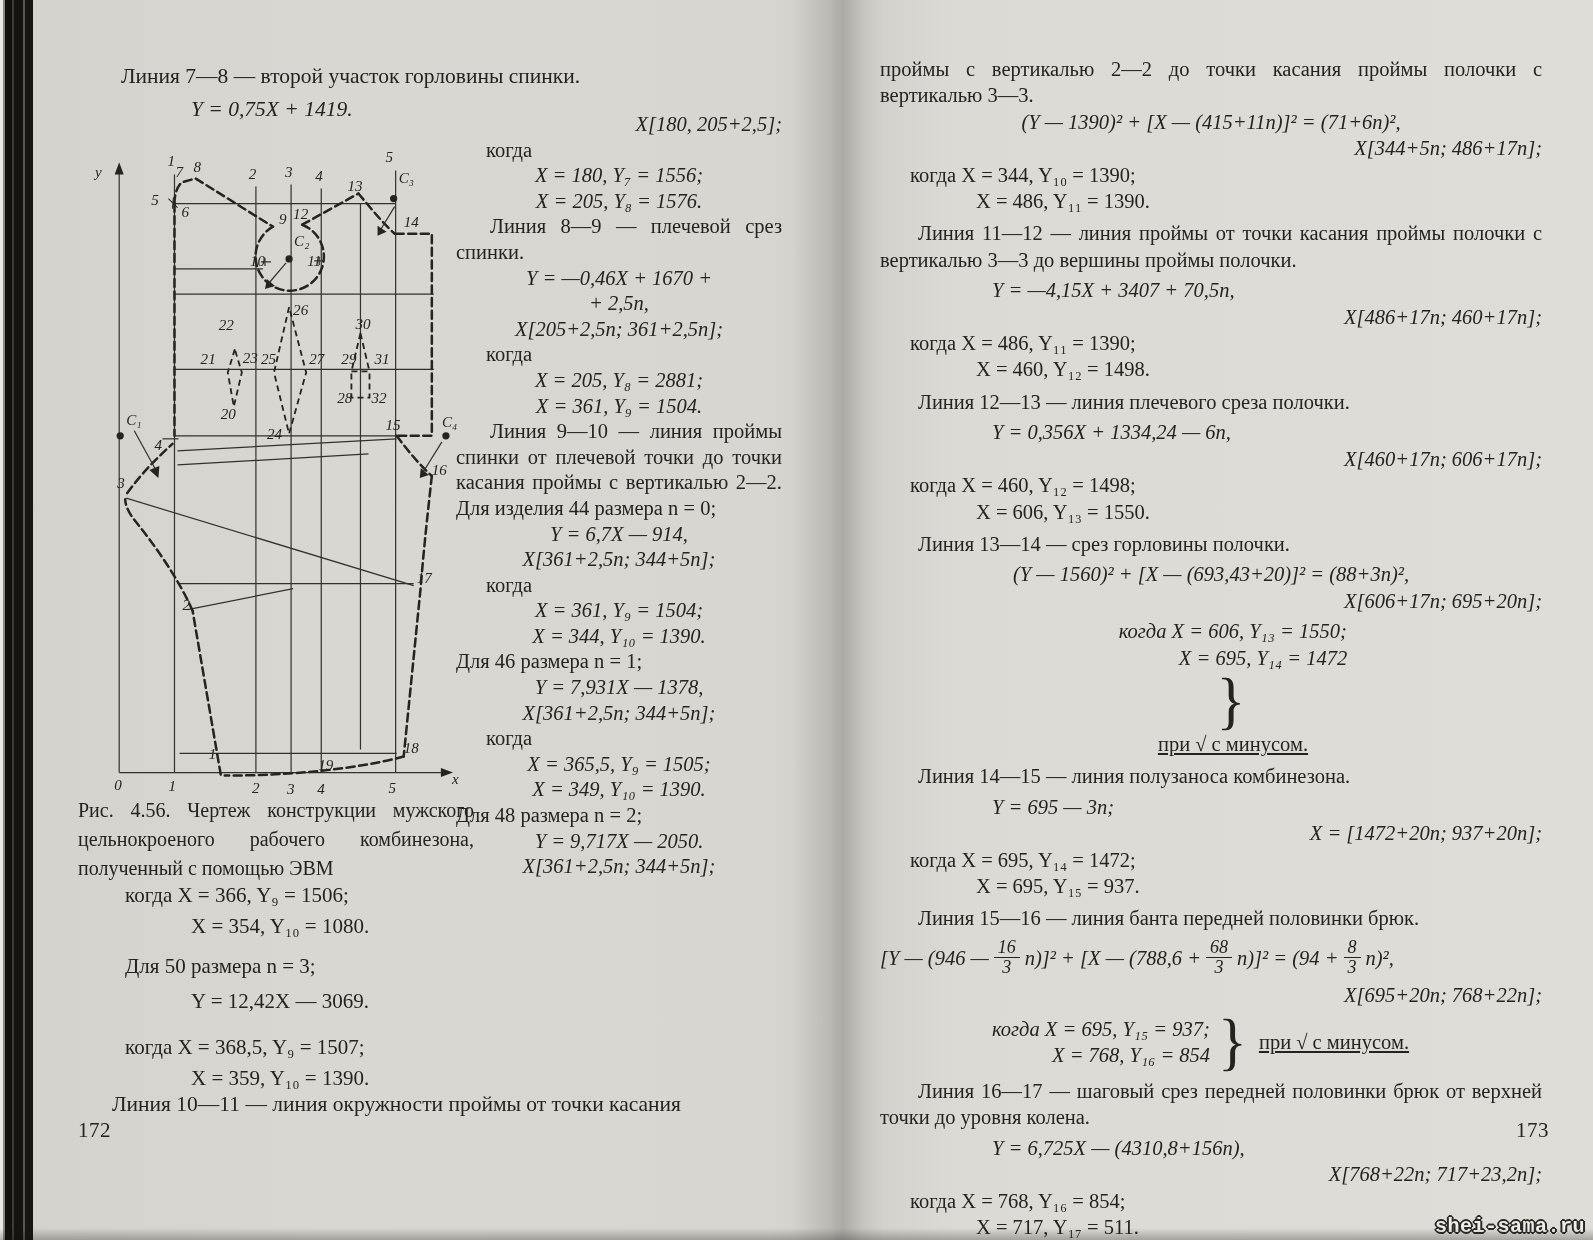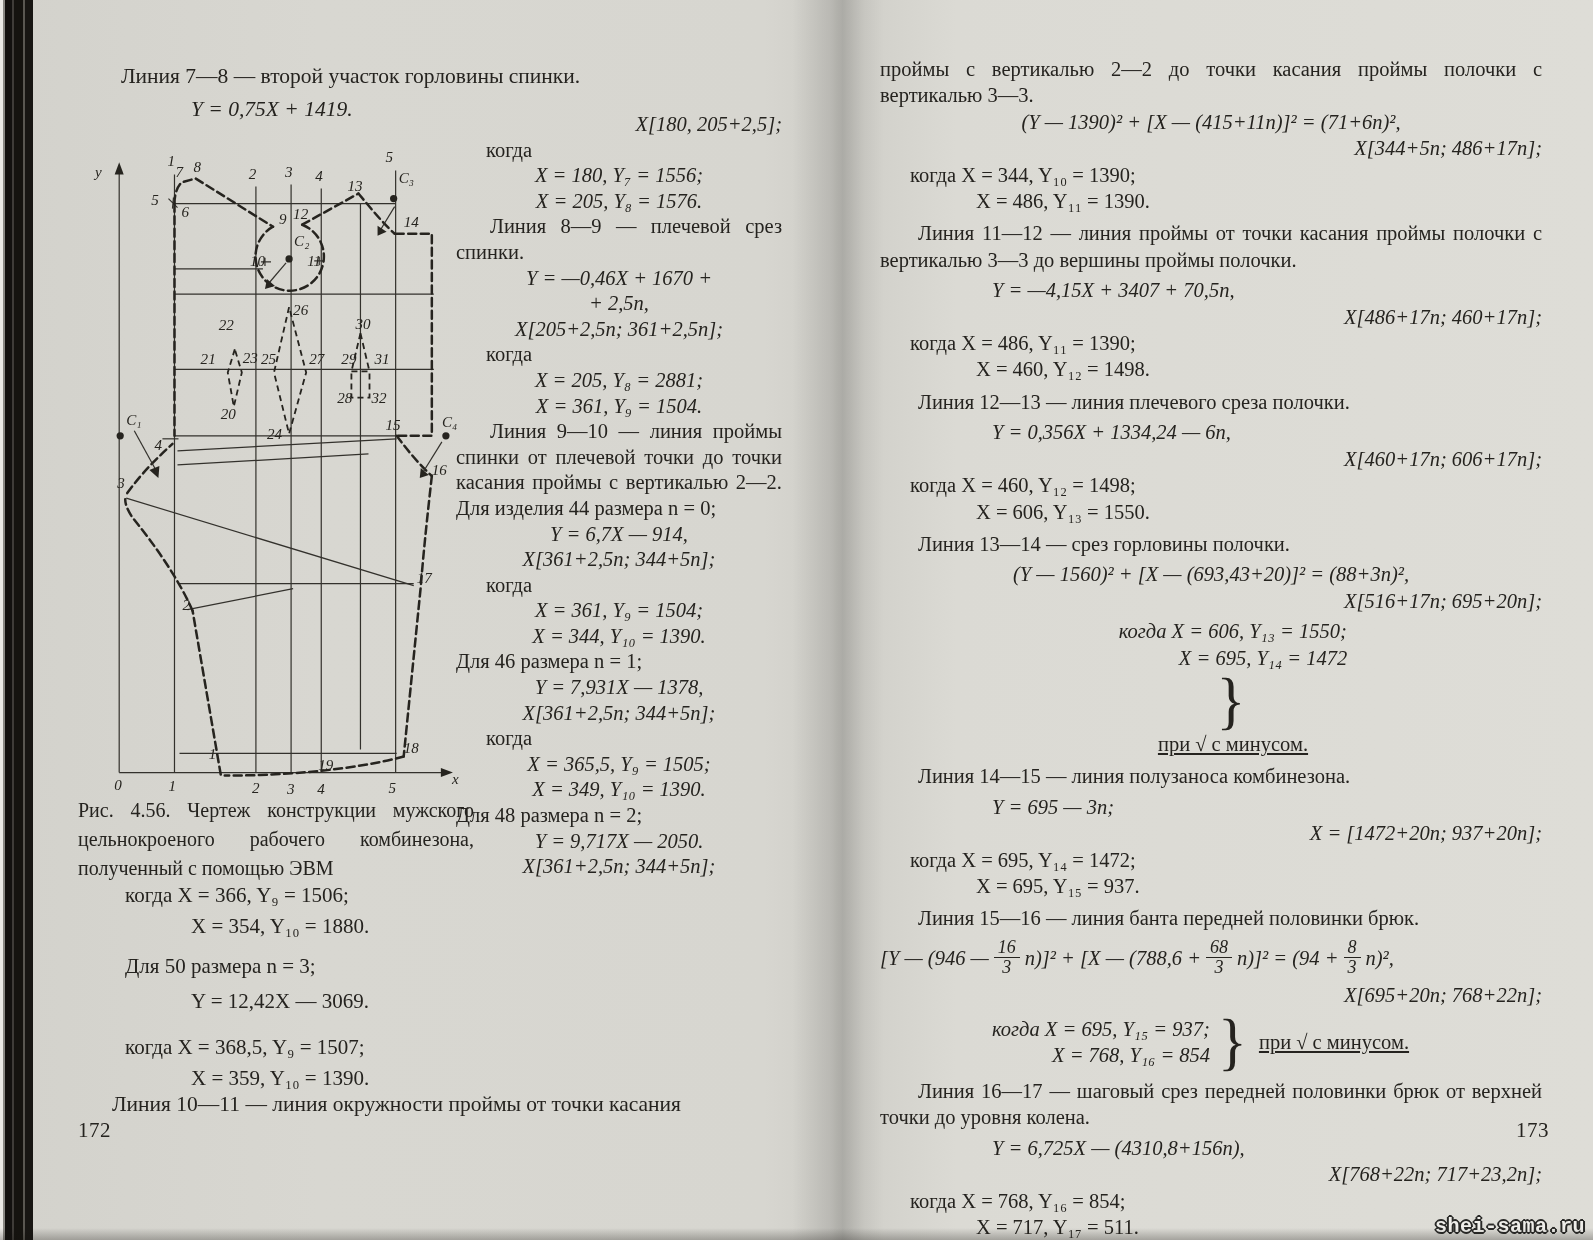--- a/index.html
+++ b/index.html
@@ -229,21 +229,21 @@
         <div class="ln k0">когда</div>
         <div class="ln c">X = 365,5,  Y₉ = 1505;</div>
         <div class="ln c">X = 349,  Y₁₀ = 1390.</div>
         <div class="ln pl">Для 48 размера n = 2;</div>
         <div class="ln c">Y = 9,717X — 2050.</div>
         <div class="ln c">X[361+2,5n; 344+5n];</div>
       </div>
 
     <div class="abs belowfig">
         <div class="ln k0">когда  X = 366,  Y₉ = 1506;</div>
-        <div class="ln k2">X = 354,  Y₁₀ = 1880.</div>
+        <div class="ln k2">X = 354,  Y₁₀ = 1080.</div>
         <div class="ln pl gap8">Для 50 размера n = 3;</div>
         <div class="ln k2 gap4">Y = 12,42X — 3069.</div>
         <div class="ln k0 gap14">когда  X = 368,5,  Y₉ = 1507;</div>
         <div class="ln k2">X = 359,     Y₁₀ = 1390.</div>
       </div>
 
     <div class="abs bottomline">Линия 10—11 — линия окружности проймы от точки касания</div>
 
     <div class="abs pagenum pn-left">172</div>
   </div>
@@ -261,21 +261,21 @@
         <div class="ln r">X[486+17n; 460+17n];</div>
         <div class="ln k0">когда  X = 486,  Y₁₁ = 1390;</div>
         <div class="ln k2">X = 460,  Y₁₂ = 1498.</div>
         <div class="ln p gap6">Линия 12—13 — линия плечевого среза полочки.</div>
         <div class="ln eql gap4">Y = 0,356X + 1334,24 — 6n,</div>
         <div class="ln r">X[460+17n; 606+17n];</div>
         <div class="ln k0">когда  X = 460,  Y₁₂ = 1498;</div>
         <div class="ln k2">X = 606,  Y₁₃ = 1550.</div>
         <div class="ln p gap6">Линия 13—14 — срез горловины полочки.</div>
         <div class="ln eqc gap4">(Y — 1560)² + [X — (693,43+20)]² = (88+3n)²,</div>
-        <div class="ln r">X[516+17n; 695+20n];</div>
+        <div class="ln r">X[606+17n; 695+20n];</div>
       </div>
 
     <div class="brace-row b1">
       <div class="brace-lines">
         <div class="ln">когда  X = 606,  Y₁₃ = 1550;</div>
         <div class="ln bl2b">X = 695,  Y₁₄ = 1472</div>
       </div>
       <div class="brace-glyph">}</div>
       <div class="brace-note">при √ с минусом.</div>
     </div>

